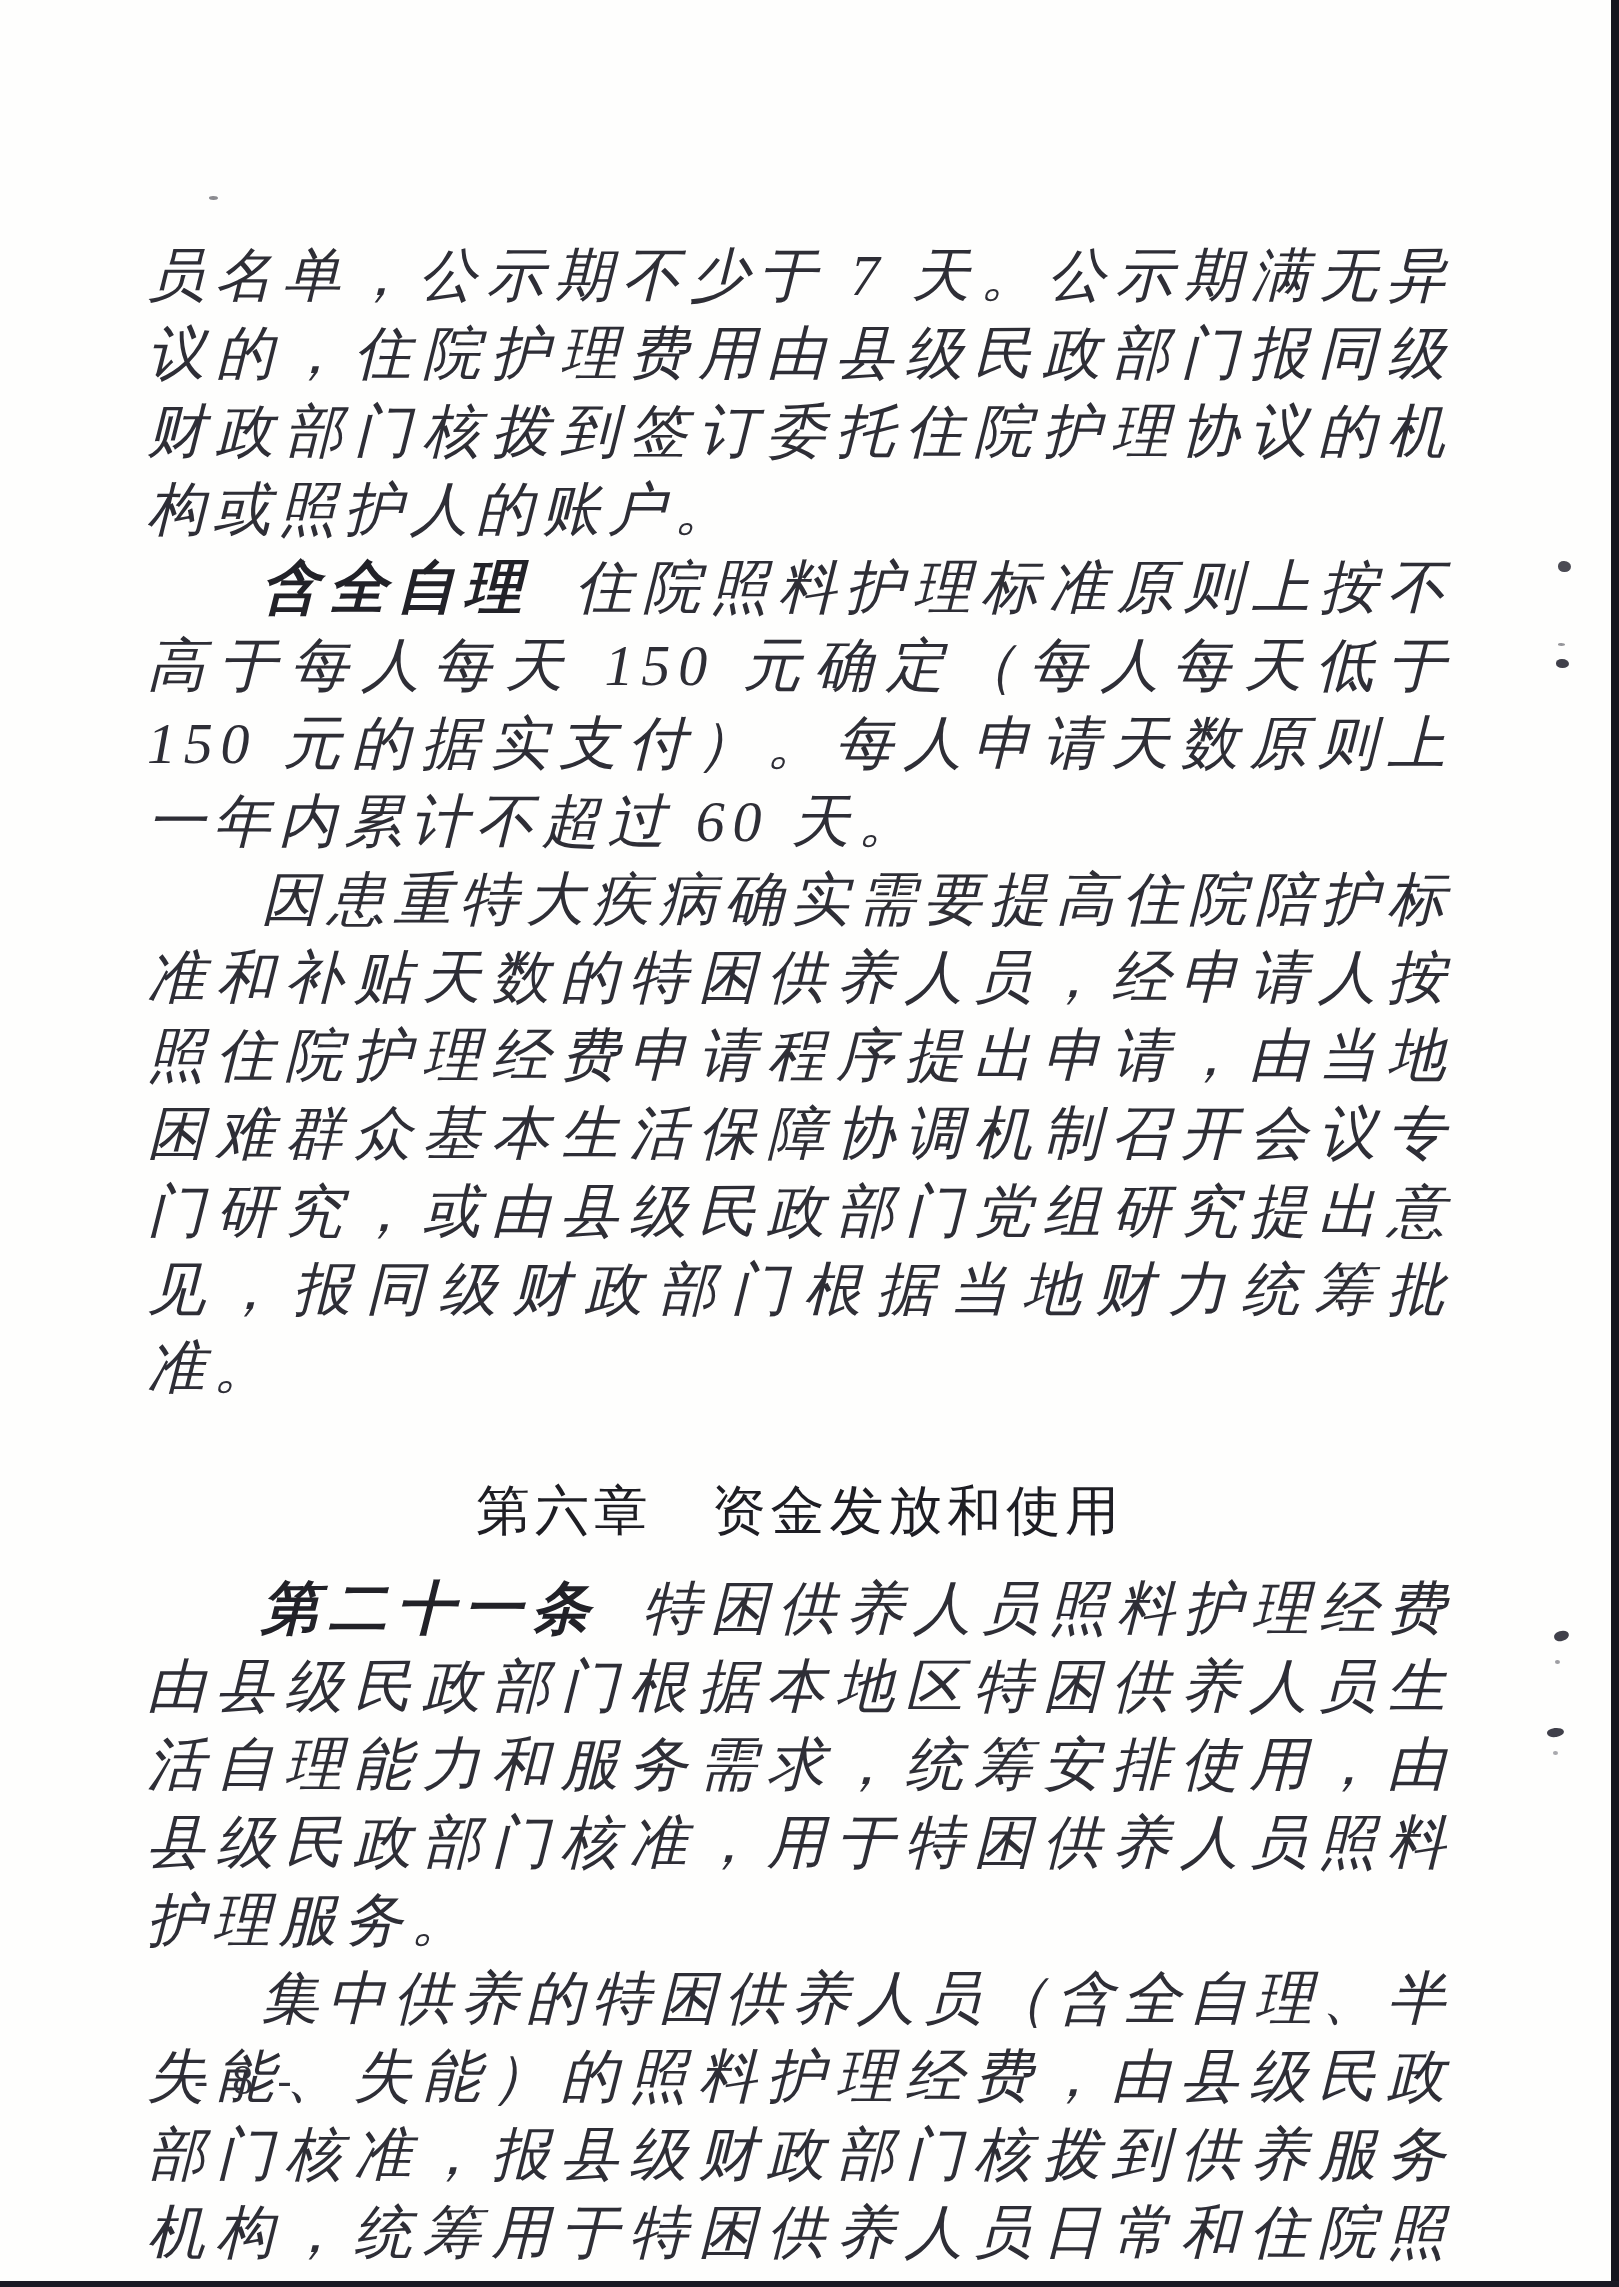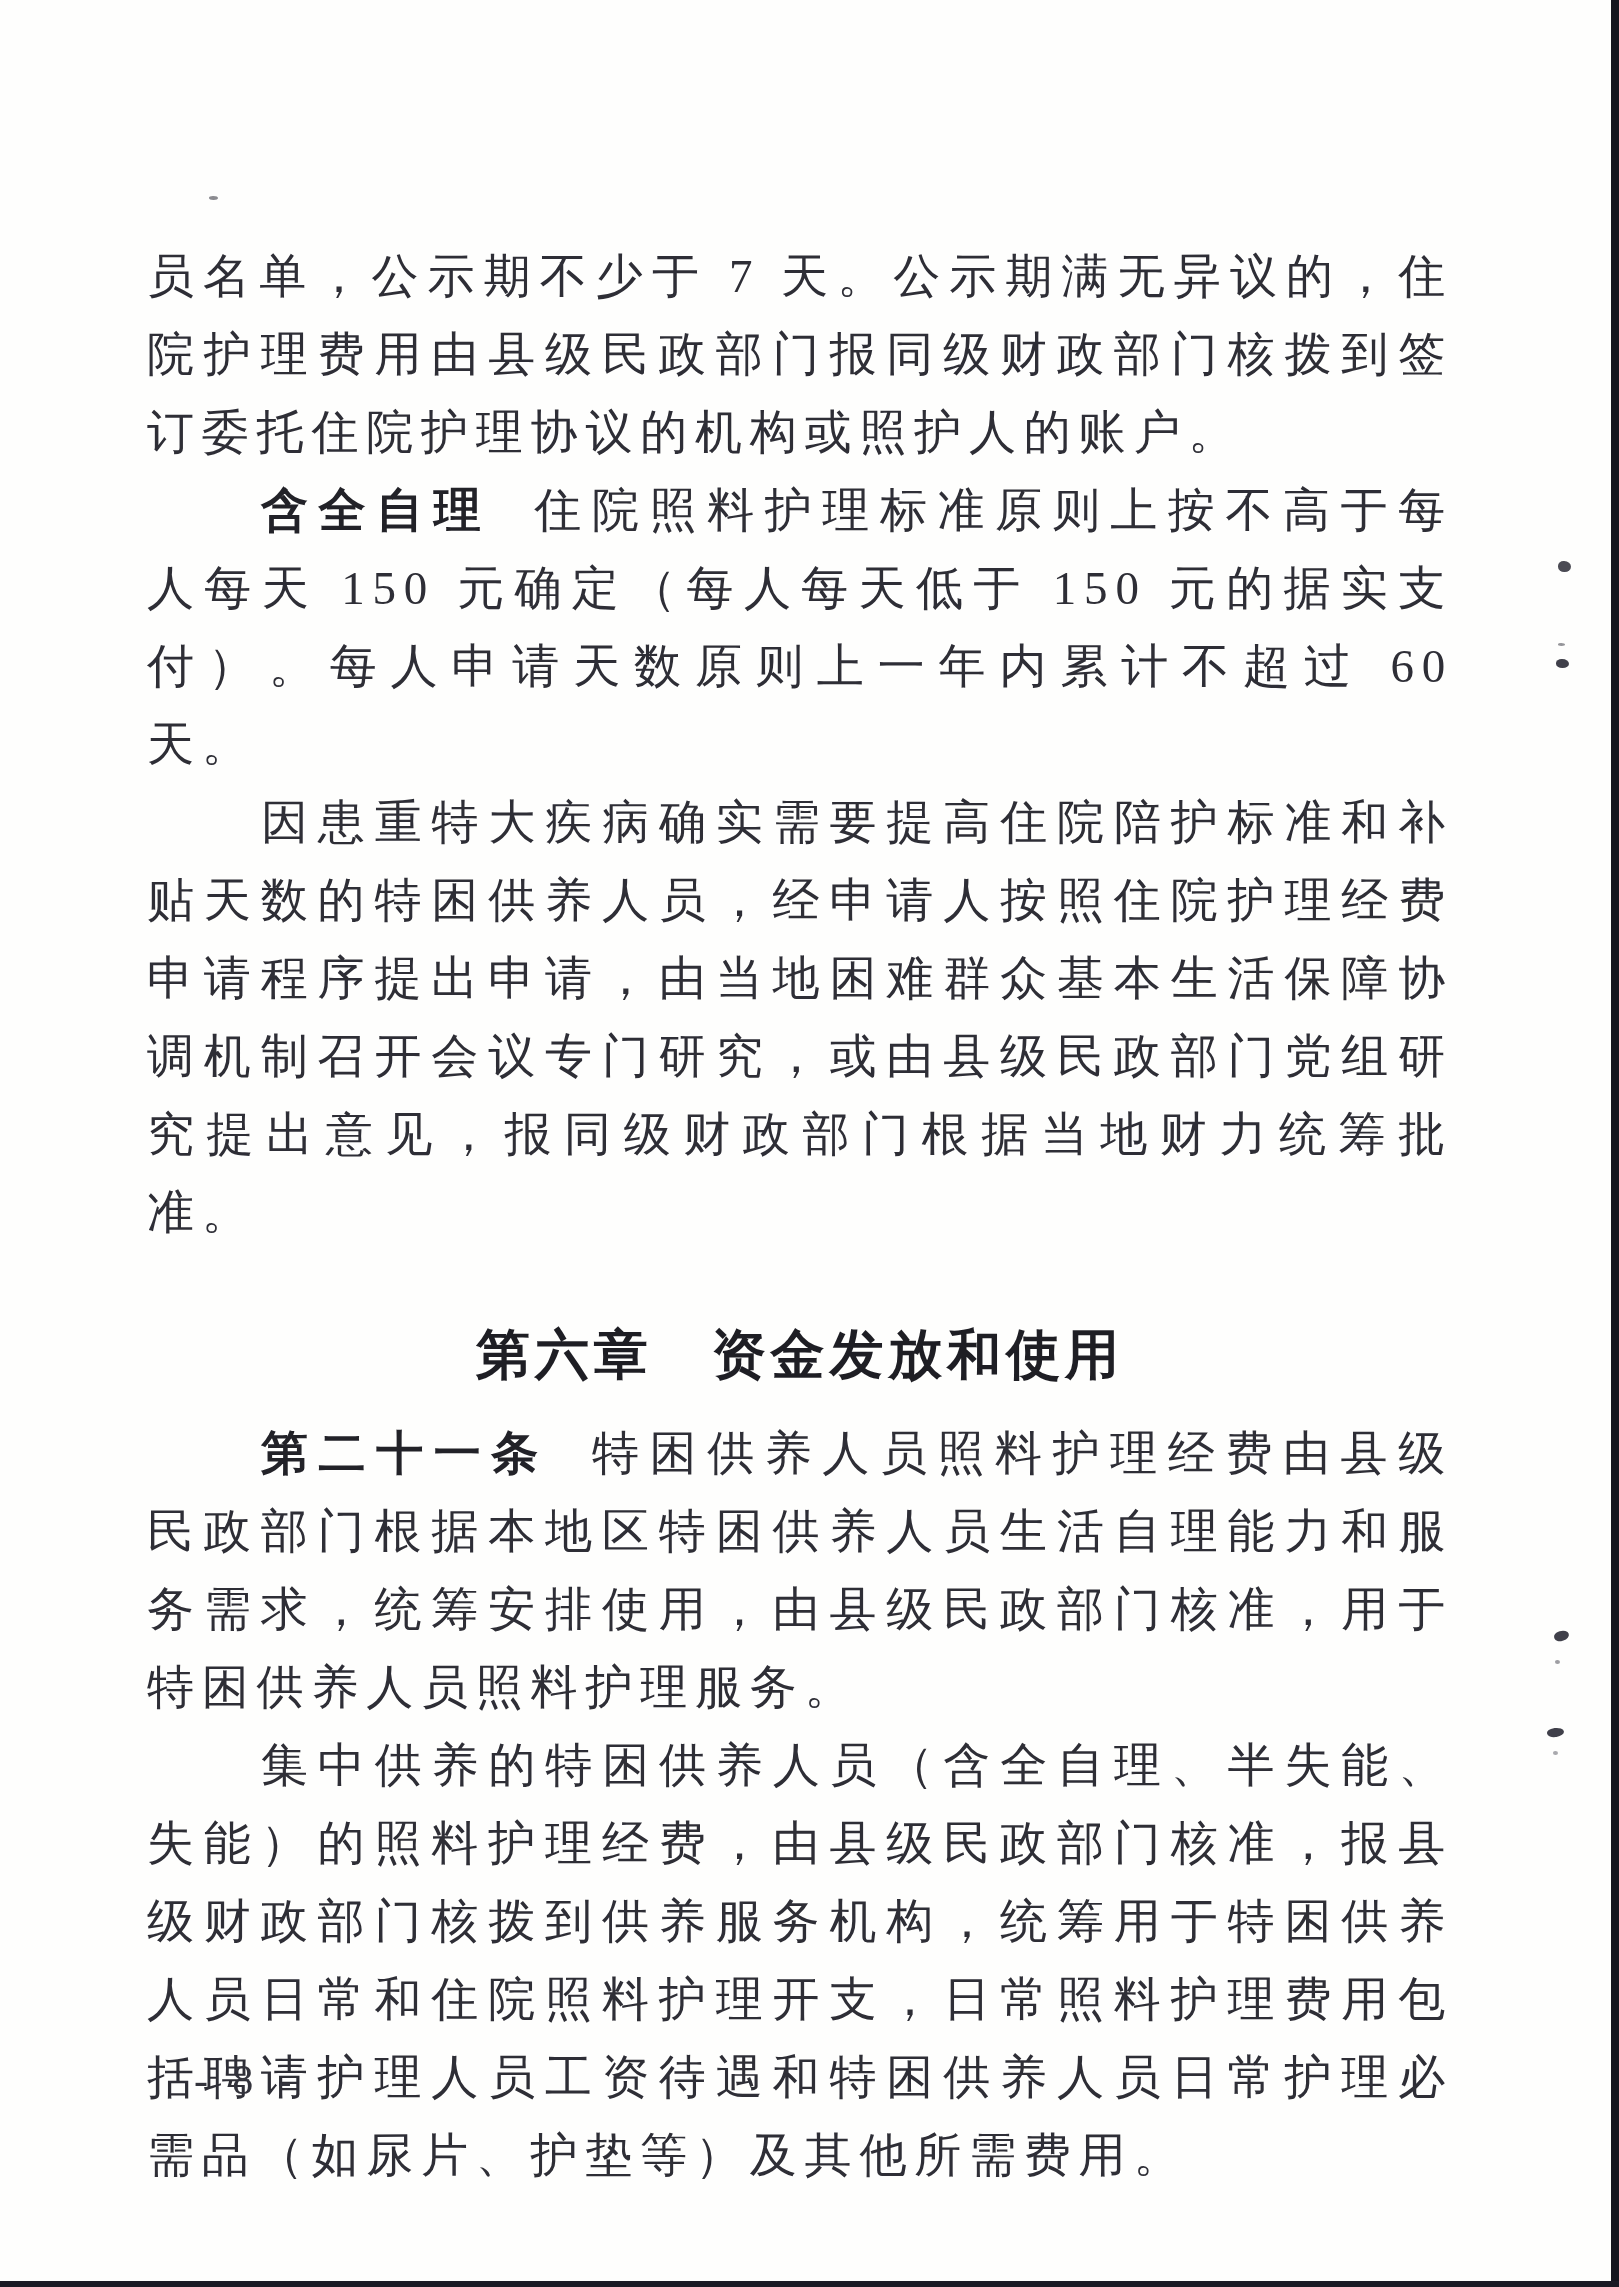--- a/index.html
+++ b/index.html
@@ -17,39 +17,40 @@
     color: #2e2e36;
   }
   .content {
     position: absolute;
     top: 237px;
     left: 147px;
     width: 1306px;
   }
   .para {
     margin: 0;
-    font-size: 47px;
+    font-size: 58px;
     line-height: 78px;
     letter-spacing: 7.8px;
     text-align: justify;
     text-indent: 114px;
+    font-style: italic;
   }
   .para.no-indent {
     text-indent: 0;
   }
   .lead {
     font-weight: bold;
     color: #222228;
     margin-right: 43px;
   }
   .chapter {
     margin: 61px 0 15.7px 0;
     font-size: 54px;
     line-height: 86px;
-    font-weight: bold;
+    font-weight: normal;
     letter-spacing: 4.9px;
     text-align: center;
     color: #1e1e24;
   }
   .footer {
     position: absolute;
     left: 194px;
     top: 2056px;
     font-size: 42px;
     letter-spacing: 6.9px;

